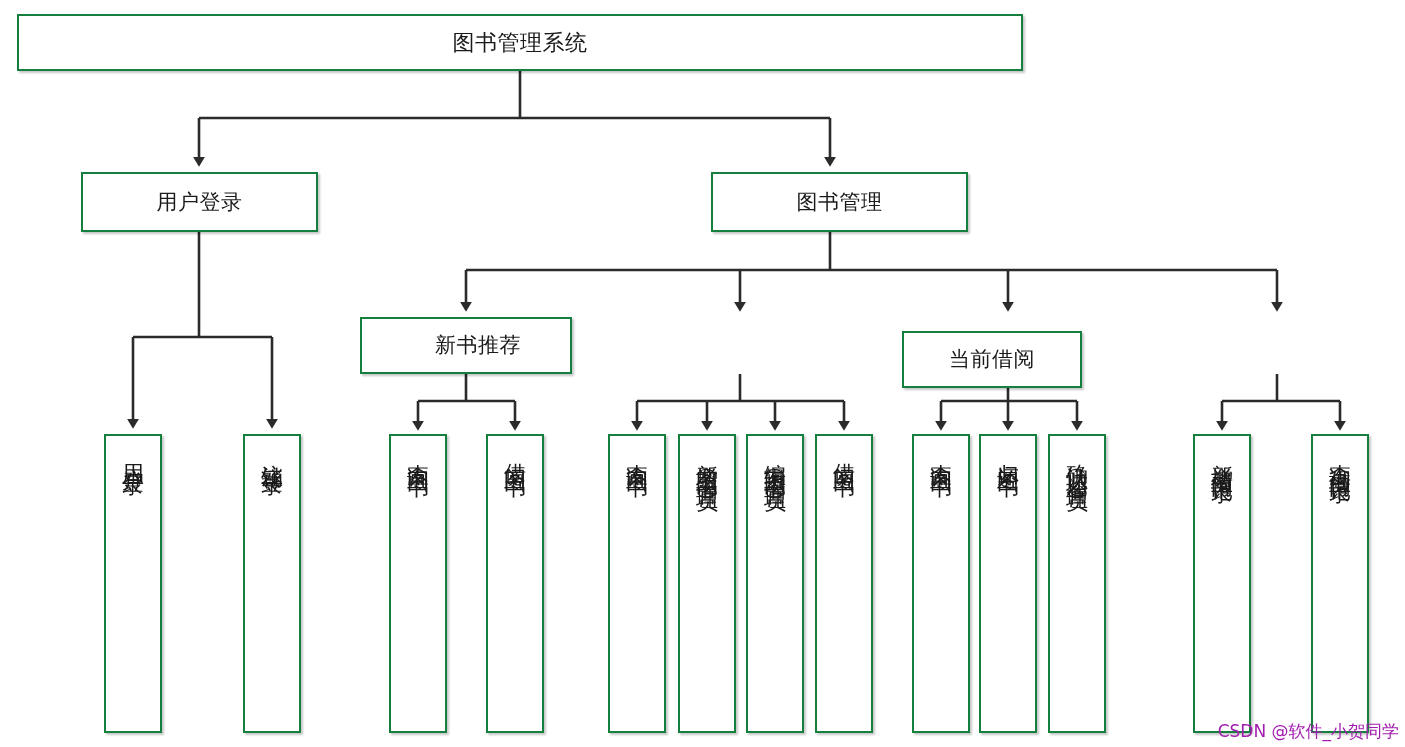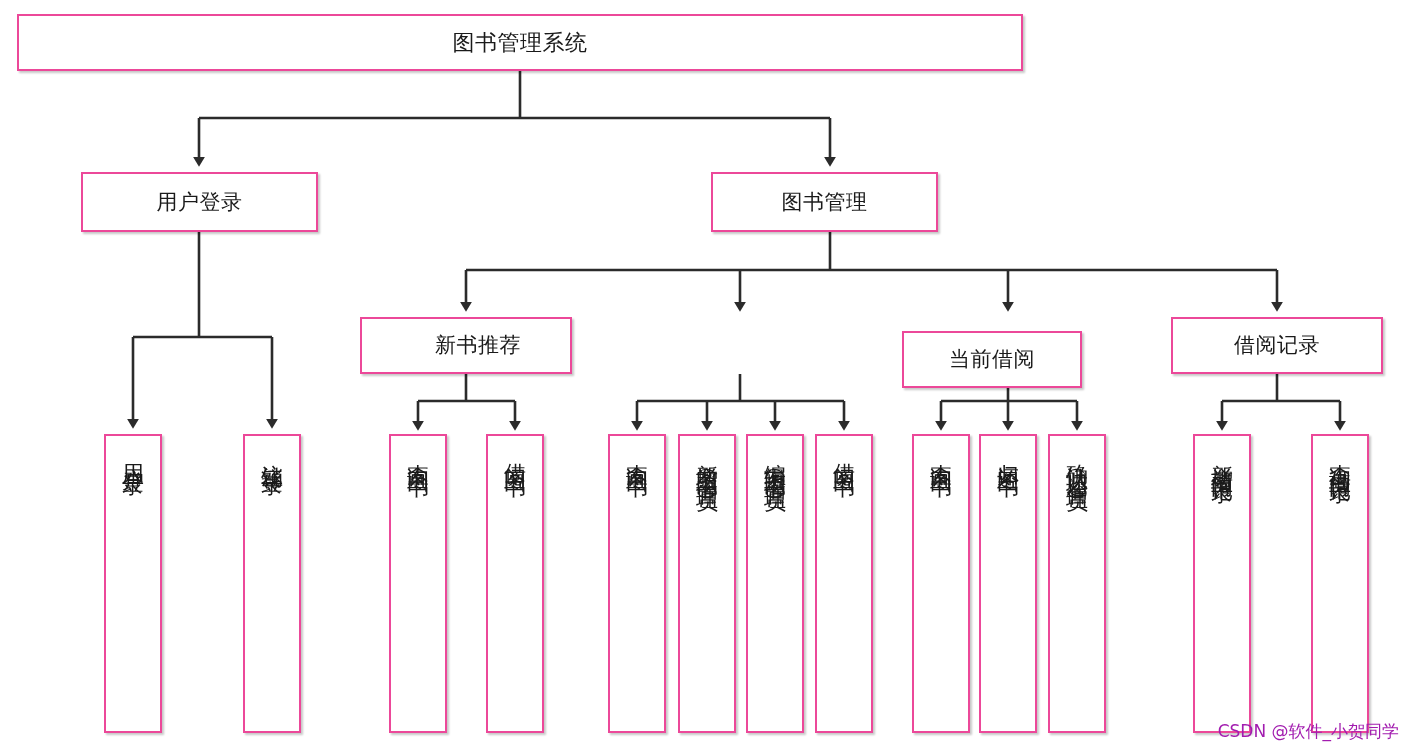--- a/index.html
+++ b/index.html
@@ -22,21 +22,21 @@
     position: absolute;
     left: 0;
     top: 0;
     width: 1405px;
     height: 747px;
   }
   .node {
     position: absolute;
     box-sizing: border-box;
     background: #ffffff;
-    border: 2px solid #ec4899;
+    border: 2px solid #15803d;
     box-shadow: 2px 2px 2px rgba(0,0,0,0.22);
     display: flex;
     align-items: center;
     justify-content: center;
     color: #1a1a1a;
   }
   .node .label {
     text-align: center;
     line-height: 1.18;
     letter-spacing: 0.5px;
@@ -128,32 +128,29 @@
     </g>
   </svg>
 
   <div class="node horiz root" style="left:17px; top:14px; width:1006px; height:57px;">
     <span class="label">图书管理系统</span>
   </div>
 
   <div class="node horiz" style="left:81px; top:172px; width:237px; height:60px;">
     <span class="label">用户登录</span>
   </div>
-  <div class="node horiz" style="left:711px; top:172px; width:227px; height:60px;">
+  <div class="node horiz" style="left:711px; top:172px; width:257px; height:60px;">
     <span class="label">图书管理</span>
   </div>
 
   <div class="node horiz" style="left:360px; top:317px; width:212px; height:57px;padding-left:24px;">
     <span class="label">新书推荐</span>
   </div>
   <div class="node horiz" style="left:902px; top:317px; width:180px; height:57px;margin-top:14px;">
     <span class="label">当前借阅</span>
-  </div>
-  <div class="node horiz" style="left:1171px; top:317px; width:212px; height:57px;">
-    <span class="label">借阅记录</span>
   </div>
 
   <div class="node vert" style="left:104px; top:434px; width:58px; height:299px;">
     <span class="label">用户登录</span>
   </div>
   <div class="node vert" style="left:243px; top:434px; width:58px; height:299px;">
     <span class="label">注销登录</span>
   </div>
 
   <div class="node vert" style="left:389px; top:434px; width:58px; height:299px;">

